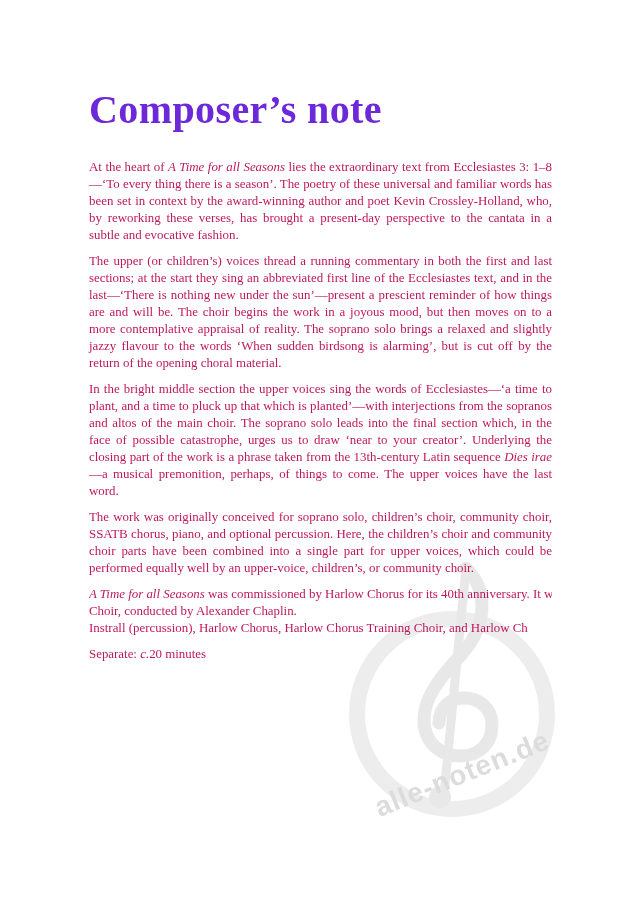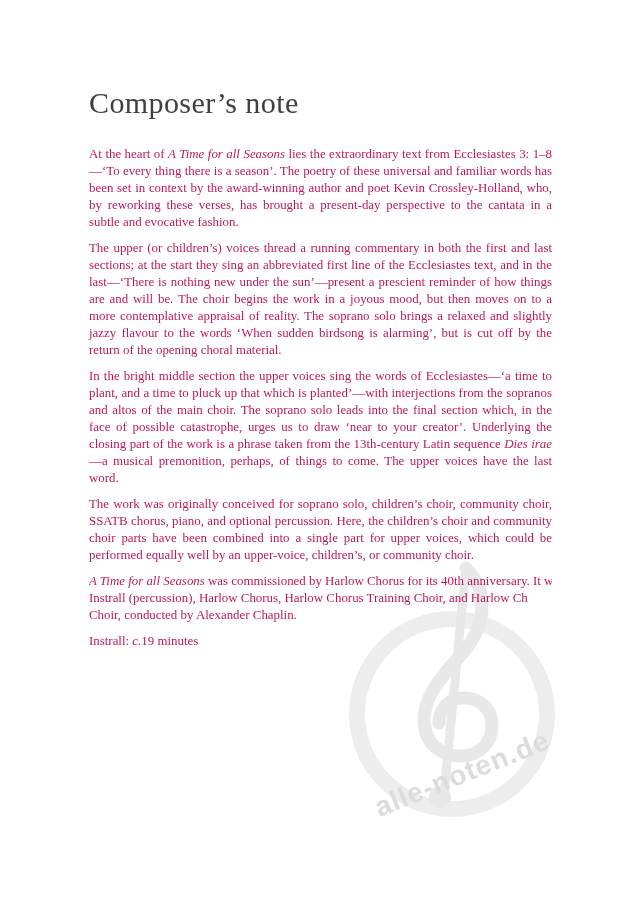--- a/index.html
+++ b/index.html
@@ -22,25 +22,25 @@
     pointer-events: none;
   }
   .content {
     position: absolute;
     left: 89px; top: 86px;
     width: 463px;
     z-index: 1;
     color: #1c1c1c;
   }
   .title {
-    font-size: 30px;
-    font-weight: 400;
+    font-size: 40px;
+    font-weight: 700;
     letter-spacing: 0.4px;
     margin: 0 0 26px 0;
-    color: #404040;
+    color: #6d28d9;
   }
   .para {
     font-size: 12.9px;
     line-height: 17px;
     margin: 0 0 9px 0;
     text-align: justify;
     color: #be185d;
   }
   .para.lines { text-align: left; }
   .line {
@@ -67,20 +67,20 @@
 
   <div class="content">
     <h1 class="title">Composer’s note</h1>
     <div class="body">
         <p class="para"><span>At the heart of </span><span class="it">A Time for all Seasons</span><span> lies the extraordinary text from Ecclesiastes 3: 1–8—‘To every thing there is a season’. The poetry of these universal and familiar words has been set in context by the award-winning author and poet Kevin Crossley-Holland, who, by reworking these verses, has brought a present-day perspective to the cantata in a subtle and evocative fashion.</span></p>
         <p class="para"><span>The upper (or children’s) voices thread a running commentary in both the first and last sections; at the start they sing an abbreviated first line of the Ecclesiastes text, and in the last—‘There is nothing new under the sun’—present a prescient reminder of how things are and will be. The choir begins the work in a joyous mood, but then moves on to a more contemplative appraisal of reality. The soprano solo brings a relaxed and slightly jazzy flavour to the words ‘When sudden birdsong is alarming’, but is cut off by the return of the opening choral material.</span></p>
         <p class="para"><span>In the bright middle section the upper voices sing the words of Ecclesiastes—‘a time to plant, and a time to pluck up that which is planted’—with interjections from the sopranos and altos of the main choir. The soprano solo leads into the final section which, in the face of possible catastrophe, urges us to draw ‘near to your creator’. Underlying the closing part of the work is a phrase taken from the 13th-century Latin sequence </span><span class="it">Dies irae</span><span>—a musical premonition, perhaps, of things to come. The upper voices have the last word.</span></p>
         <p class="para"><span>The work was originally conceived for soprano solo, children’s choir, community choir, SSATB chorus, piano, and optional percussion. Here, the children’s choir and community choir parts have been combined into a single part for upper voices, which could be performed equally well by an upper-voice, children’s, or community choir.</span></p>
         <p class="para lines">
           <span class="line"><span class="it">A Time for all Seasons</span><span> was commissioned by Harlow Chorus for its 40th anniversary. It was fir</span></span>
+          <span class="line"><span>Choir, conducted by Alexander Chaplin.</span></span>
           <span class="line"><span>Instrall (percussion), Harlow Chorus, Harlow Chorus Training Choir, and Harlow Ch</span></span>
-          <span class="line"><span>Choir, conducted by Alexander Chaplin.</span></span>
         </p>
-        <p class="para"><span>Instrall: </span><span class="it">c.</span><span>19 minutes</span></p>
+        <p class="para"><span>Separate: </span><span class="it">c.</span><span>20 minutes</span></p>
       </div>
   </div>
 
 </div>
 
 </body></html>

